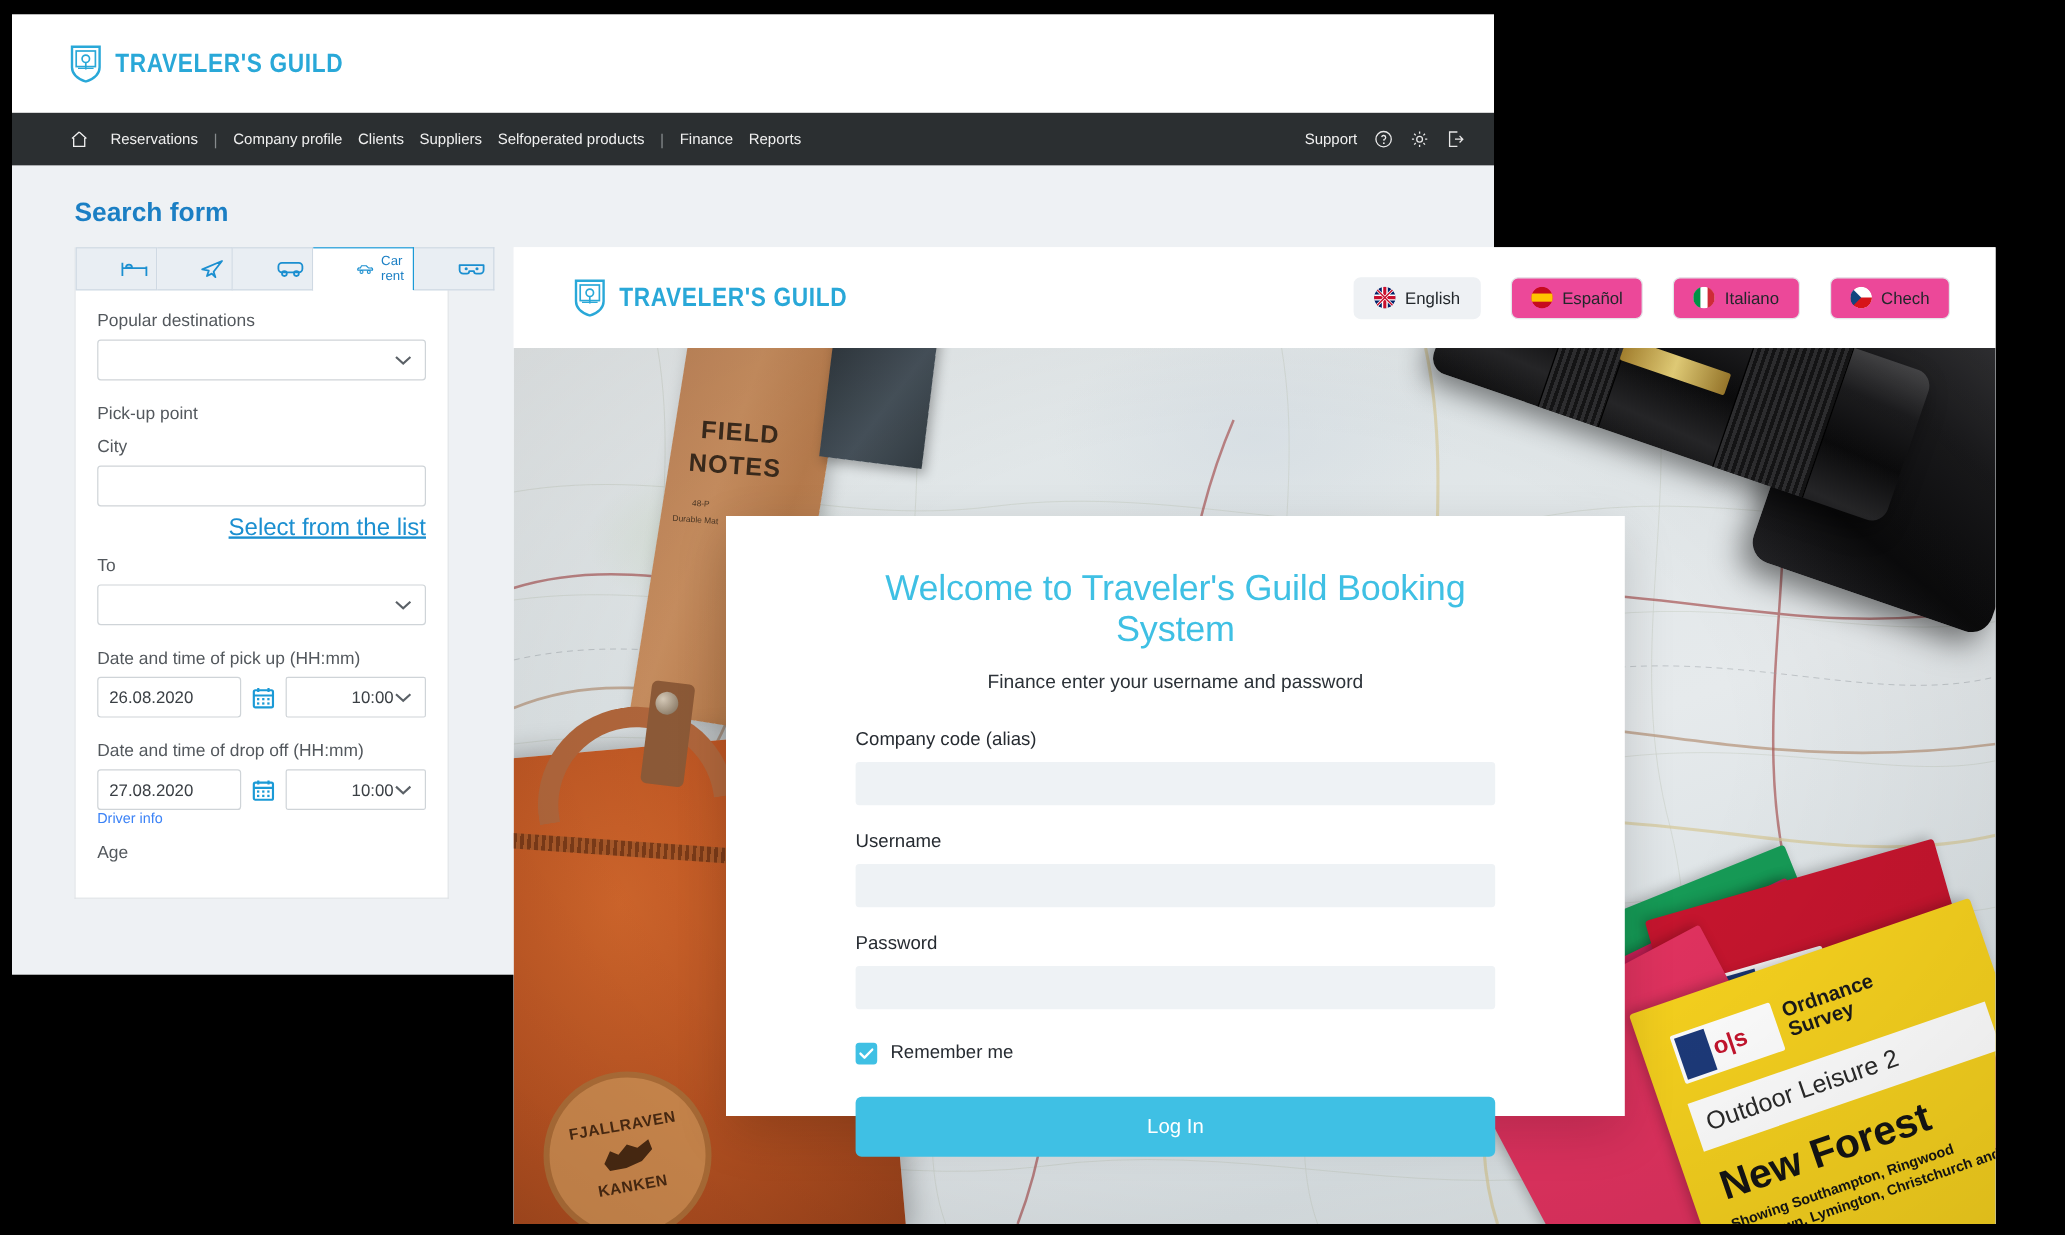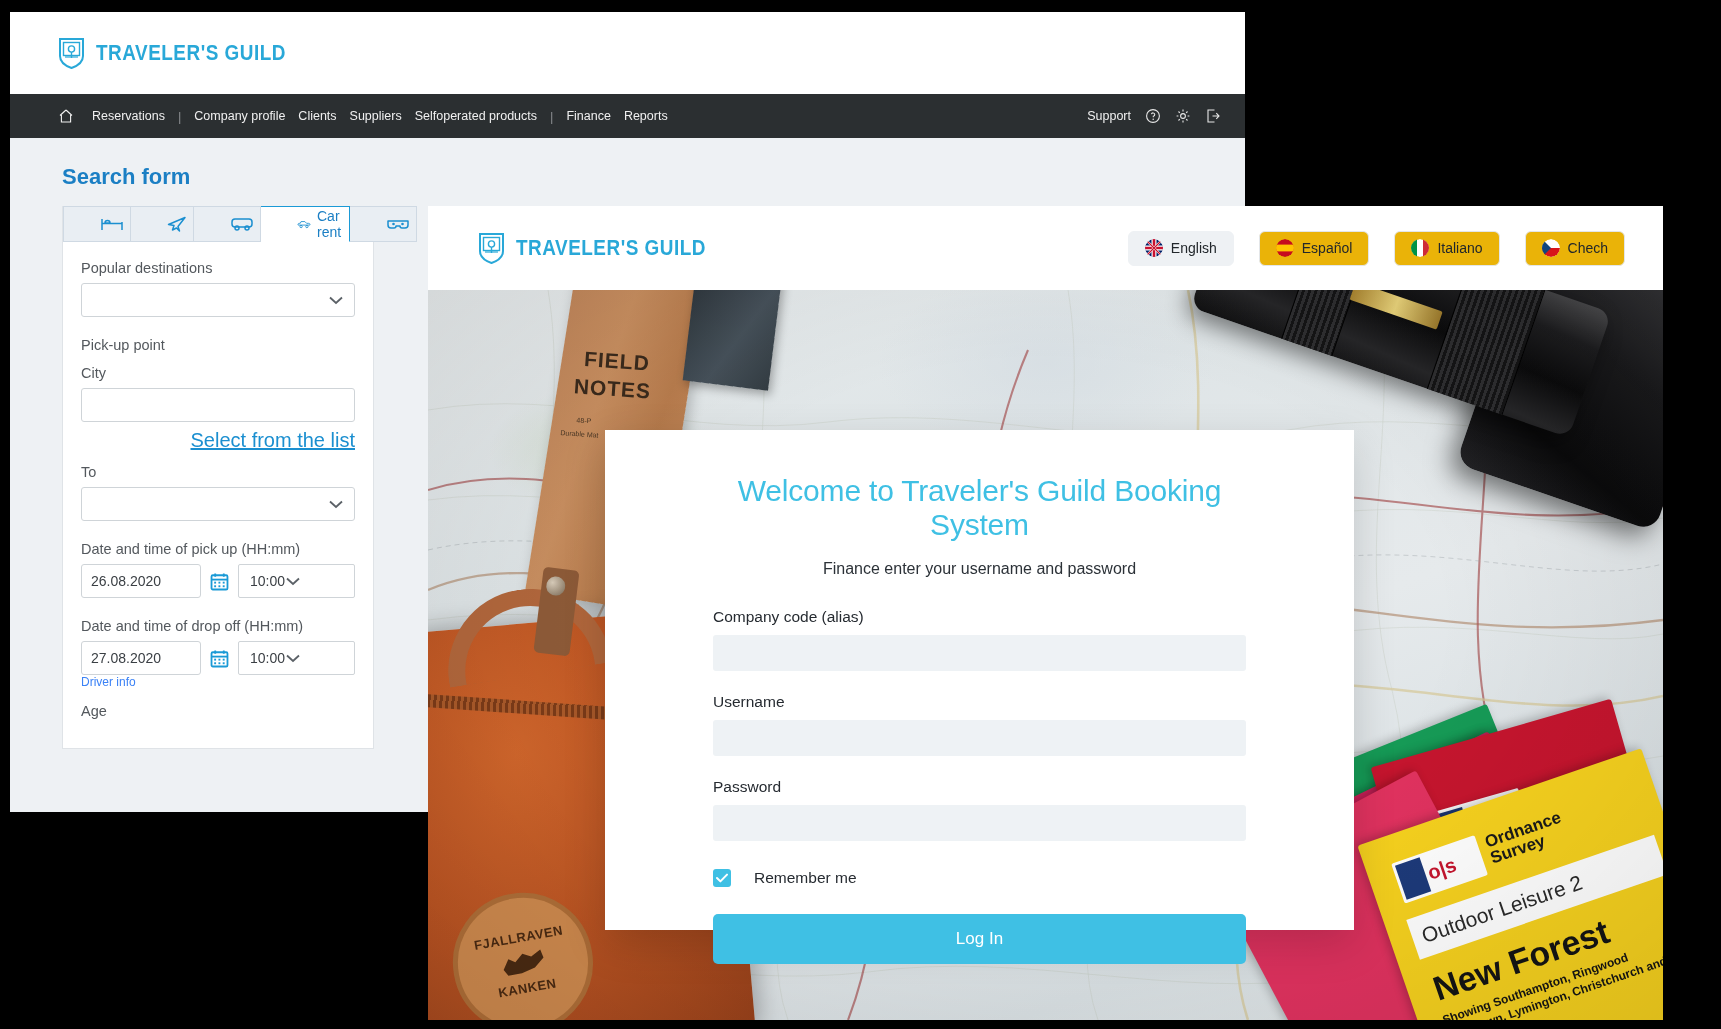--- a/index.html
+++ b/index.html
@@ -60,21 +60,21 @@
   }
   .bw-body { background:#eef1f4; height: 100%; padding: 26px 0 0 52px; }
   .bw-title {
     color:#1b7fc4; font-size: 22px; font-weight: 700; margin-bottom: 16px;
   }
   .form-card { width: 312px; background:#fff; border:1px solid #dfe3e7; border-top:none; }
   .form-tabs { display:flex; height: 36px; }
   .ftab {
     flex:1; display:flex; align-items:center; justify-content:center; gap:6px;
     border:1px solid #cfd9e3; border-left:none; background:#e9eef3;
-    cursor:pointer; font-size:14px; color:#1b7fc4;padding-left:36px;
+    cursor:pointer; font-size:11px; color:#1b7fc4;padding-left:36px;
   }
   .ftab:first-child { border-left:1px solid #cfd9e3; }
   .ftab.active {
     background:#fff; border-color:#1b9ad6; border-bottom-color:#fff;
     color:#1b7fc4; flex: 1.9;
   }
   .ftab svg { display:block; }
   .form-inner { padding: 18px 18px 22px 18px; }
   .fld-label { font-size: 14.5px; color:#53585d; margin: 0 0 7px 0; }
   .fld-label.sub { margin-top: 20px; }
@@ -95,39 +95,39 @@
   .link-right a { color:#1b8fd0; text-decoration: underline; cursor:pointer; }
   .dt-row { display:flex; align-items:center; gap: 9px; }
   .dt-date {
     width: 120px; height: 34px; border:1px solid #cfd4d8; border-radius:3px;
     font-size: 14px; color:#3a3f44; padding: 0 9px; background:#fff;
     font-family:Liberation Sans, sans-serif;
   }
   .cal-icon { width: 19px; height: 19px; display:block; cursor:pointer; }
   .dt-time {
     flex:1; height: 34px; border:1px solid #cfd4d8; border-radius:2px;
-    background:#fff; display:flex; align-items:center; justify-content:flex-start;
+    background:#fff; display:flex; align-items:center; justify-content:flex-end;
     padding: 0 10px 0 11px; font-size:14px; color:#3a3f44; cursor:pointer;
   }
   .section-h { font-size: 12px; color:#3b82f6; }
 
   
   #front-window {
     position:absolute; left: 428px; top: 206px;
     width: 1235px; height: 814px; background:#fff; overflow:hidden;
   }
   .fw-topbar {
     height: 84px; background:#fff; display:flex; align-items:center;
     padding: 0 38px 0 50px; justify-content: space-between;
   }
   .lang-group { display:flex; gap: 25px; }
   .lang-btn {
     display:flex; align-items:center; gap:8px;
     height: 35px; padding: 0 16px; border-radius: 6px;
-    border: 1px solid #e3e6e9; background:#eab308;
+    border: 1px solid #e3e6e9; background:#ec4899;
     font-size: 14px; color:#22272b; cursor:pointer; white-space:nowrap;
     font-family:"Liberation Sans", sans-serif;
   }
   .lang-btn.active { background:#eef1f4; border-color:#eef1f4; }
   .flag { width:18px; height:18px; border-radius:50%; display:block; flex:0 0 auto; }
 
   .fw-hero { position:relative; height: 730px; overflow:hidden; background:#cdd6dc; }
 
   
   .map-bg {
@@ -267,21 +267,21 @@
     color:#3fc0e4; font-size: 30px; font-weight: 400; text-align:center;
     letter-spacing: -0.2px; margin-bottom: 18px;
   }
   .login-sub { text-align:center; font-size: 16px; color:#2c3238; margin-bottom: 30px; }
   .login-label { font-size: 15.5px; color:#262b31; margin-bottom: 9px; }
   .login-input {
     width: 100%; height: 36px; background:#eef2f5; border: none; border-radius: 3px;
     margin-bottom: 22px; font-size: 14px; color:#2c3238; padding: 0 12px;
     font-family:"Liberation Sans", sans-serif;
   }
-  .remember-row { display:flex; align-items:center; gap: 23px; margin: 6px 0 0 0; }
+  .remember-row { display:flex; align-items:center; gap: 11px; margin: 6px 0 0 0; }
   .cb {
     width: 18px; height: 18px; border-radius: 3px; background:#3fc0e4;
     display:flex; align-items:center; justify-content:center; cursor:pointer;
   }
   .cb svg { display:block; }
   .remember-txt { font-size: 15.5px; color:#262b31; }
   .login-btn {
     width: 100%; height: 50px; margin-top: 27px; border: none; border-radius: 5px;
     background:#3fc0e4; color:#fff; font-size: 17px; cursor:pointer;
     font-family:"Liberation Sans", sans-serif;

